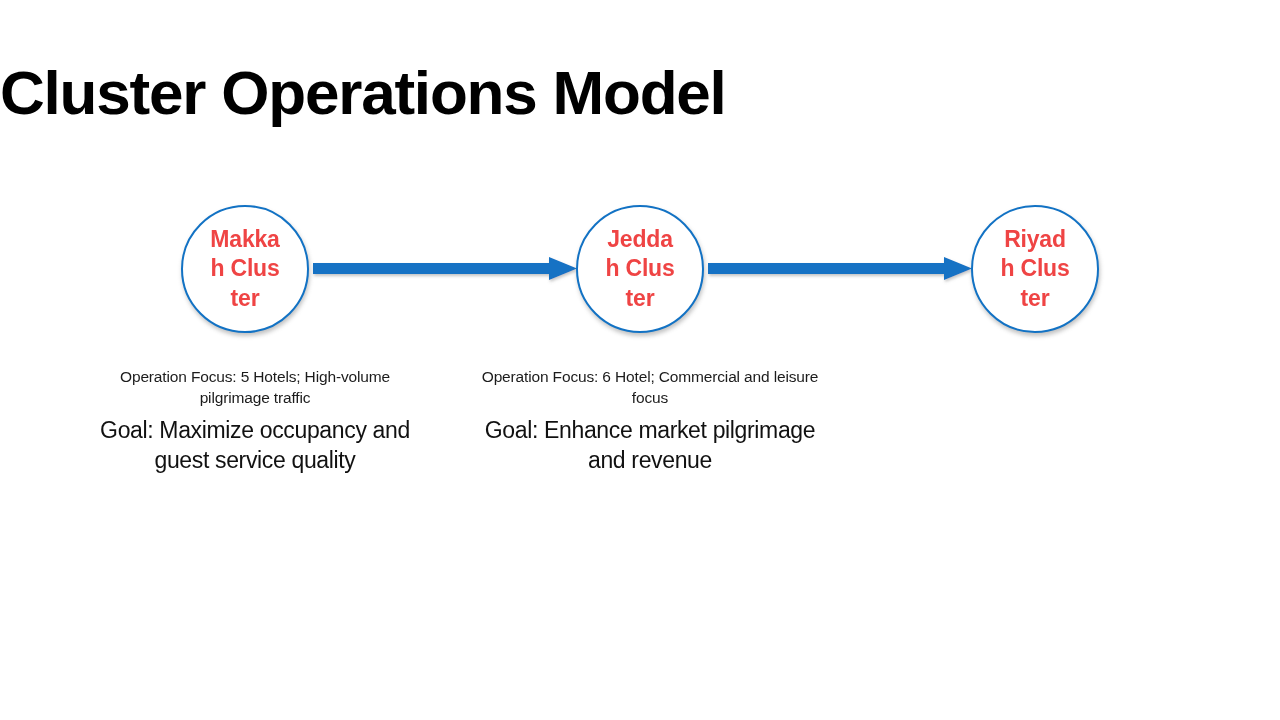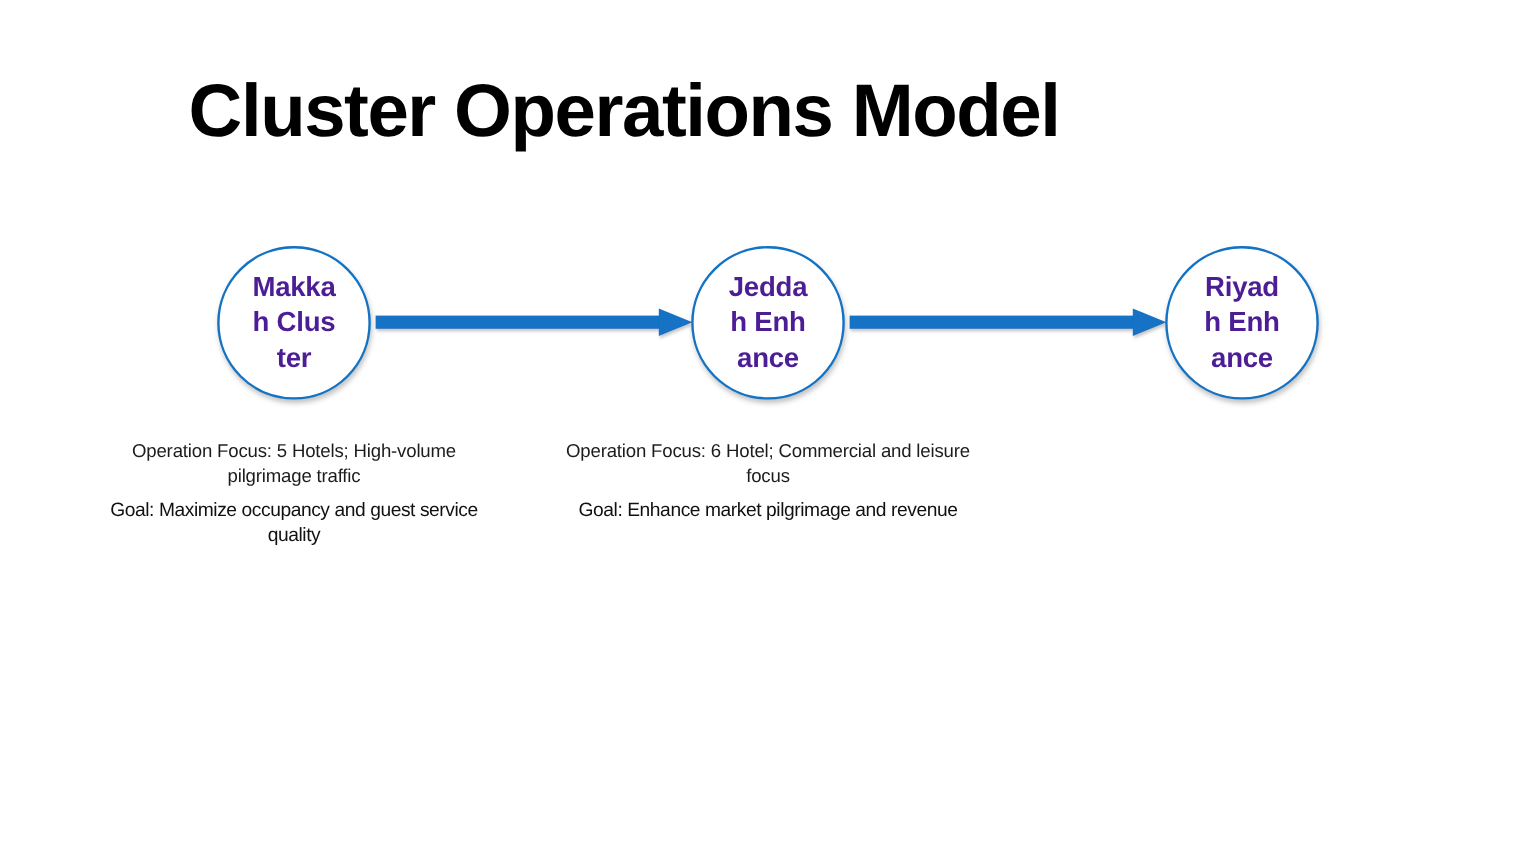--- a/index.html
+++ b/index.html
@@ -14,21 +14,21 @@
     overflow: hidden;
     position: relative;
   }
 
   
   #slide-title {
     position: absolute;
     left: 0;
     top: 62px;
     width: 1040px;
-    text-align: center;
+    text-align: left;
     font-size: 62px;
     font-weight: bold;
     color: #000000;
     letter-spacing: -1.2px;
     line-height: 1.0;
     white-space: nowrap;
   }
 
   
   #diagram {
@@ -78,45 +78,45 @@
     box-shadow: 1px 3px 4px rgba(110,110,110,0.42);
     display: flex;
     align-items: center;
     justify-content: center;
   }
   .node-label {
     width: 72px;
     font-size: 23px;
     font-weight: bold;
     line-height: 1.29;
-    color: #4c1d95;
+    color: #ef4444;
     text-align: center;
     word-break: break-all;
     overflow-wrap: break-word;
     letter-spacing: -0.2px;
   }
 
   
   .node-captions {
     position: absolute;
     top: 162px;
-    left: 0;
+    left: 10px;
     width: 360px;
     text-align: center;
   }
   .operation-focus {
     font-size: 15.5px;
     line-height: 1.33;
     color: #1c1c1c;
     letter-spacing: -0.15px;
     margin: 0 auto;
     width: 340px;
   }
   .goal-text {
-    font-size: 16px;
+    font-size: 23px;
     line-height: 1.3;
     color: #111111;
     letter-spacing: -0.35px;
     margin: 8px auto 0;
     width: 340px;
   }
 </style>
 </head>
 <body>
 
@@ -150,32 +150,32 @@
     </div>
     <div class="node-captions">
       <div class="operation-focus">Operation Focus: 5 Hotels; High-volume pilgrimage traffic</div>
       <div class="goal-text">Goal: Maximize occupancy and guest service quality</div>
     </div>
   </div>
 
   <div class="node-column" id="column-jeddah">
     <div class="node-circle-wrap">
       <div class="node-circle">
-        <div class="node-label">Jeddah Enhance</div>
+        <div class="node-label">Jeddah Cluster</div>
       </div>
     </div>
     <div class="node-captions">
       <div class="operation-focus">Operation Focus: 6 Hotel; Commercial and leisure focus</div>
       <div class="goal-text">Goal: Enhance market pilgrimage and revenue</div>
     </div>
   </div>
 
   <div class="node-column" id="column-riyadh">
     <div class="node-circle-wrap">
       <div class="node-circle">
-        <div class="node-label">Riyadh Enhance</div>
+        <div class="node-label">Riyadh Cluster</div>
       </div>
     </div>
     <div class="node-captions">
     </div>
   </div>
 
 </div>
 
 </body></html>

